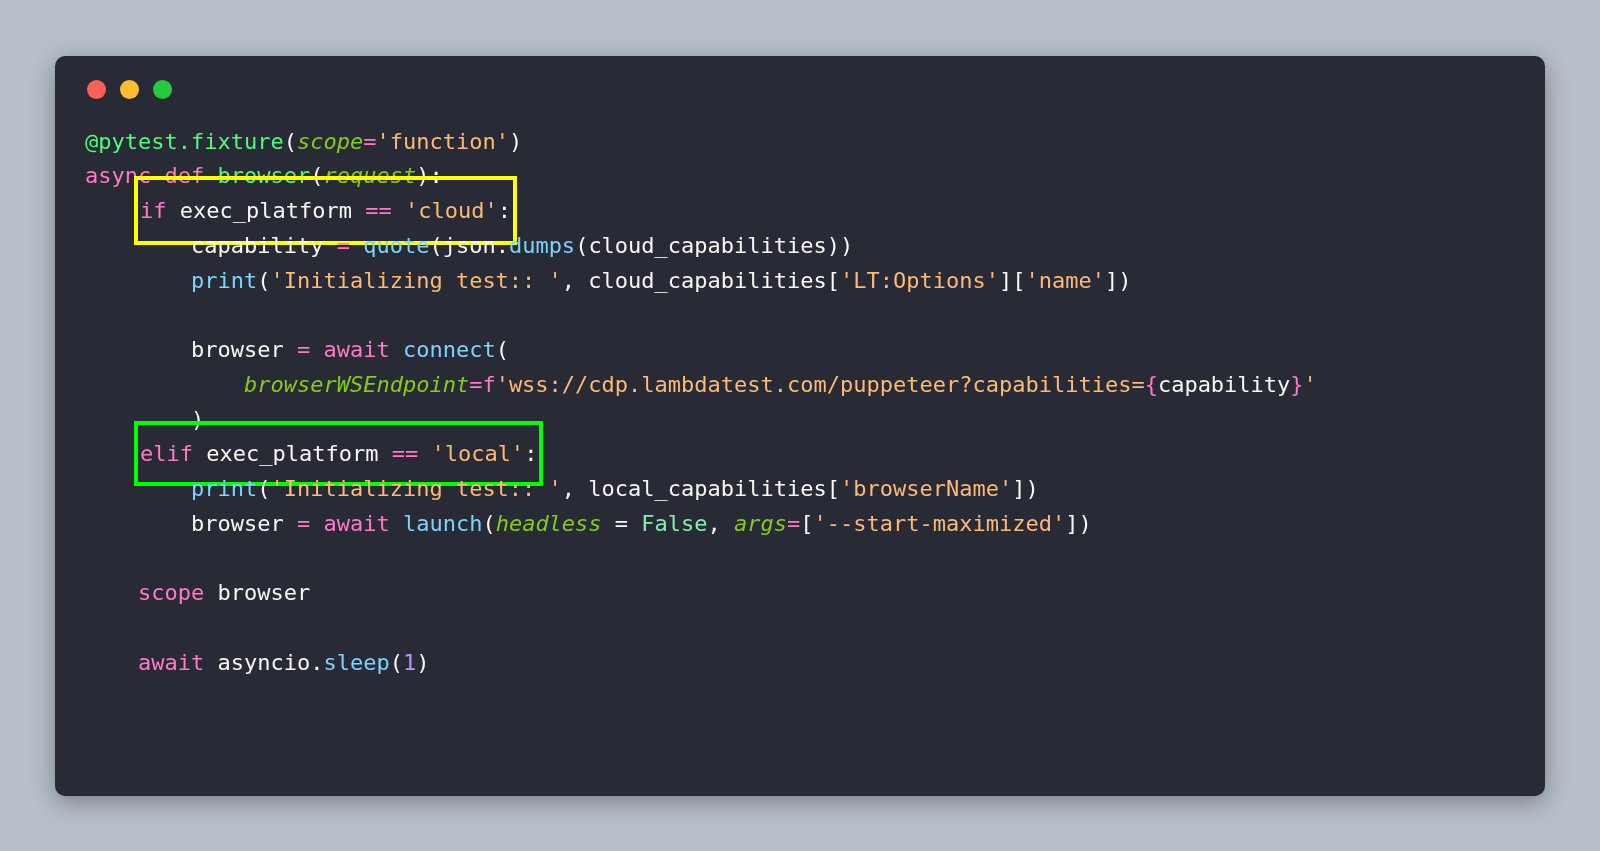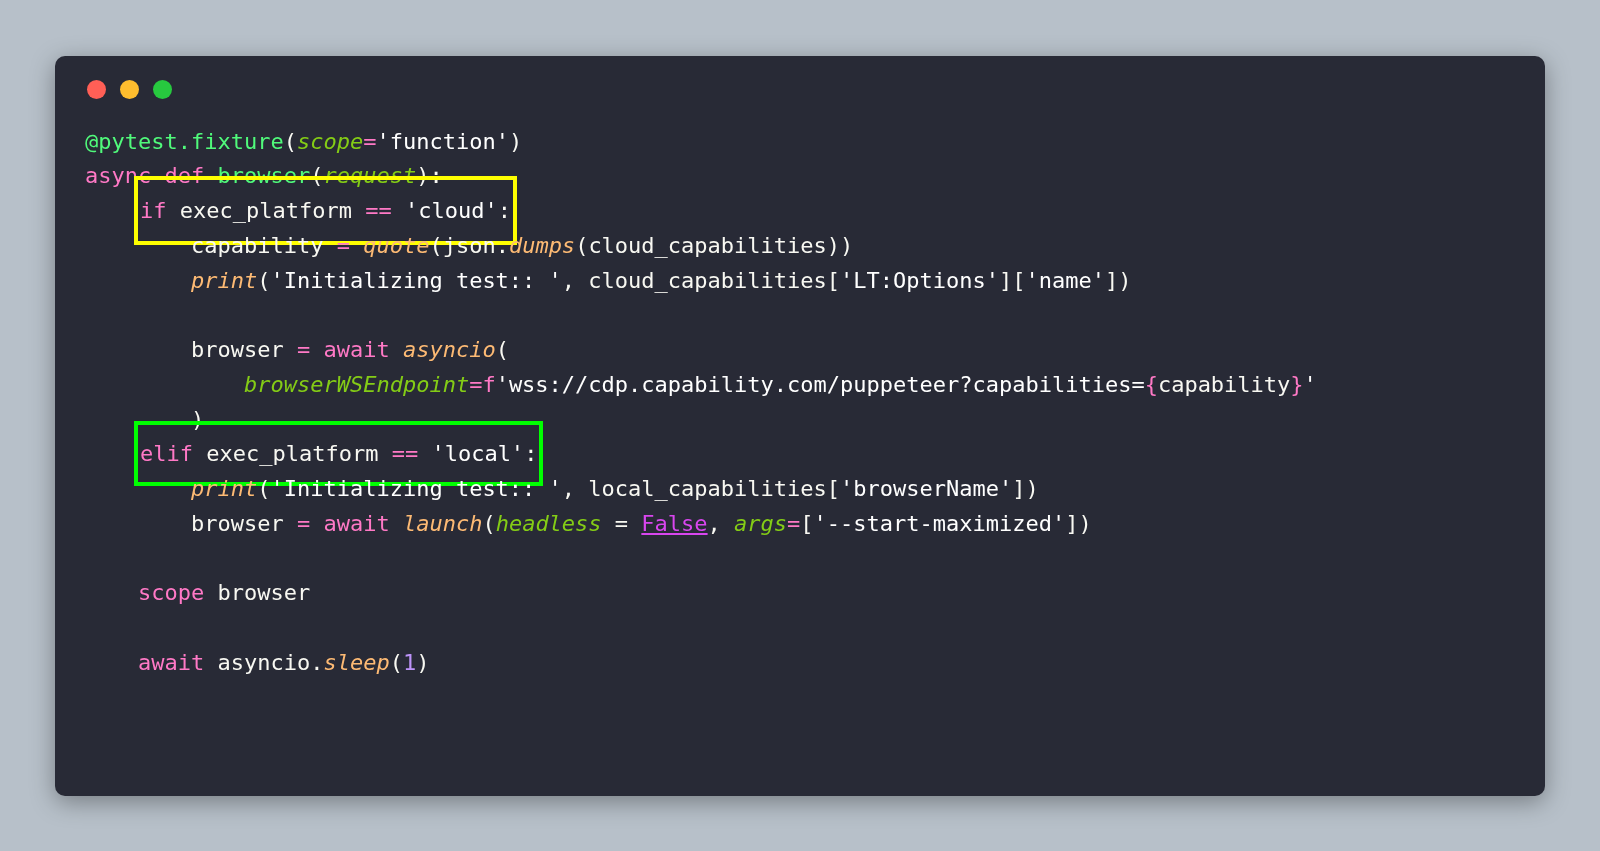--- a/index.html
+++ b/index.html
@@ -40,26 +40,26 @@
     font-family: inherit;
     font-size: 22px;
     line-height: 1.58;
     color: #f8f8f2;
     white-space: pre;
   }
   .tok-decorator { color: #50fa7b; margin-top: 15px; }
   .tok-keyword { color: #ff79c6; }
   .tok-funcdef { color: #50fa7b; }
   .tok-param { color: #84cc16; font-style: italic; }
-  .tok-string { color: #ffffff; }
+  .tok-string { color: #fdba74; }
   .tok-fstring-brace { color: #ff79c6; }
   .tok-fprefix { color: #ff79c6; }
-  .tok-call { color: #fdba74; font-style: italic; }
+  .tok-call { color: #7dd3fc; }
   .tok-number { color: #bd93f9; }
-  .tok-bool { color: #d946ef; text-decoration: underline; }
+  .tok-bool { color: #86efac; }
   .tok-plain { color: #f8f8f2; }
   .hl-yellow {
     border: 4px solid #ffff00;
     padding: 18px 2px;
     margin-left:-4px;
   }
   .hl-green {
     border: 4px solid #00ff00;
     padding: 16px 2px;
     margin-left:-4px;
@@ -74,22 +74,22 @@
     <div class="traffic-dot yellow"></div>
     <div class="traffic-dot green"></div>
   </div>
 
 <pre class="code"><span class="tok-decorator"><span>@</span><span>pytest.fixture</span></span><span class="tok-plain">(</span><span class="tok-param">scope</span><span class="tok-keyword">=</span><span class="tok-string">'function'</span><span class="tok-plain">)</span>
 <span class="tok-keyword">async</span> <span class="tok-keyword">def</span> <span class="tok-funcdef">browser</span><span class="tok-plain">(</span><span class="tok-param">request</span><span class="tok-plain">):</span>
     <span class="hl-yellow"><span class="tok-keyword">if</span><span class="tok-plain"> exec_platform </span><span class="tok-keyword">==</span><span class="tok-string"> 'cloud'</span><span class="tok-plain">:</span></span>
         <span class="tok-plain">capability </span><span class="tok-keyword">= </span><span class="tok-call">quote</span><span class="tok-plain">(</span><span class="tok-plain">json.</span><span class="tok-call">dumps</span><span class="tok-plain">(</span><span class="tok-plain">cloud_capabilities</span><span class="tok-plain">))</span>
         <span class="tok-call">print</span><span class="tok-plain">(</span><span class="tok-string">'Initializing test:: '</span><span class="tok-plain">, cloud_capabilities[</span><span class="tok-string">'LT:Options'</span><span class="tok-plain">][</span><span class="tok-string">'name'</span><span class="tok-plain">])</span>
 
-        <span class="tok-plain">browser </span><span class="tok-keyword">= </span><span class="tok-keyword">await</span><span class="tok-call"> asyncio</span><span class="tok-plain">(</span>
-            <span class="tok-param">browserWSEndpoint</span><span class="tok-keyword">=</span><span class="tok-fprefix">f</span><span class="tok-string">'</span><span class="tok-string">wss://cdp.capability.com/puppeteer?capabilities=</span><span class="tok-fstring-brace">{</span><span class="tok-plain">capability</span><span class="tok-fstring-brace">}</span><span class="tok-string">'</span>
+        <span class="tok-plain">browser </span><span class="tok-keyword">= </span><span class="tok-keyword">await</span><span class="tok-call"> connect</span><span class="tok-plain">(</span>
+            <span class="tok-param">browserWSEndpoint</span><span class="tok-keyword">=</span><span class="tok-fprefix">f</span><span class="tok-string">'</span><span class="tok-string">wss://cdp.lambdatest.com/puppeteer?capabilities=</span><span class="tok-fstring-brace">{</span><span class="tok-plain">capability</span><span class="tok-fstring-brace">}</span><span class="tok-string">'</span>
         <span class="tok-plain">)</span>
     <span class="hl-green"><span class="tok-keyword">elif</span><span class="tok-plain"> exec_platform </span><span class="tok-keyword">==</span><span class="tok-string"> 'local'</span><span class="tok-plain">:</span></span>
         <span class="tok-call">print</span><span class="tok-plain">(</span><span class="tok-string">'Initializing test:: '</span><span class="tok-plain">, local_capabilities[</span><span class="tok-string">'browserName'</span><span class="tok-plain">])</span>
         <span class="tok-plain">browser </span><span class="tok-keyword">= </span><span class="tok-keyword">await</span><span class="tok-call"> launch</span><span class="tok-plain">(</span><span class="tok-param">headless</span><span class="tok-plain"> = </span><span class="tok-bool">False</span><span class="tok-plain">, </span><span class="tok-param">args</span><span class="tok-keyword">=</span><span class="tok-plain">[</span><span class="tok-string">'--start-maximized'</span><span class="tok-plain">])</span>
 
     <span class="tok-keyword">scope</span><span class="tok-plain"> browser</span>
 
     <span class="tok-keyword">await</span><span class="tok-plain"> asyncio.</span><span class="tok-call">sleep</span><span class="tok-plain">(</span><span class="tok-number">1</span><span class="tok-plain">)</span></pre>
 </div>
 

